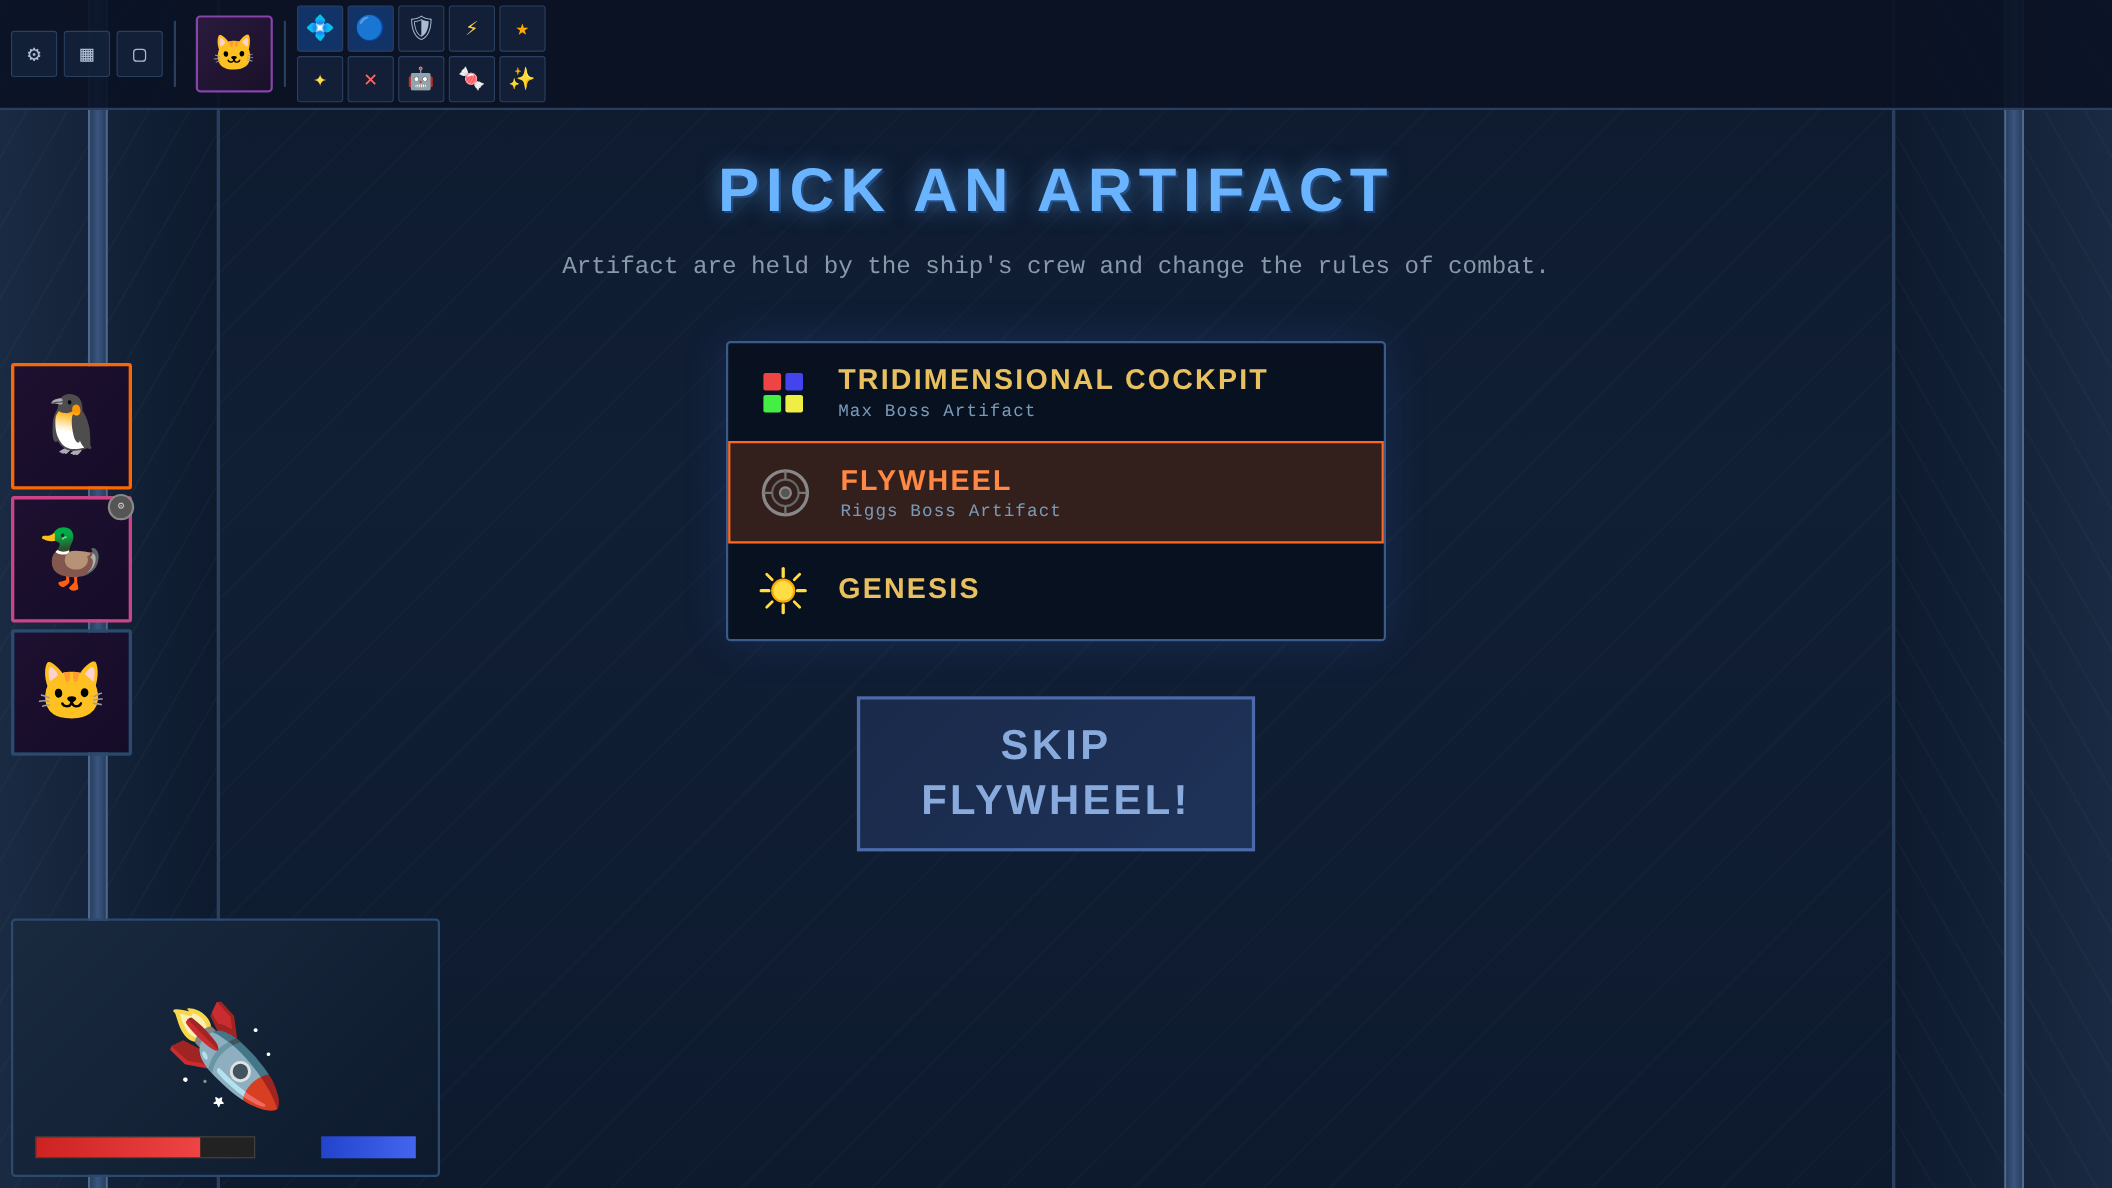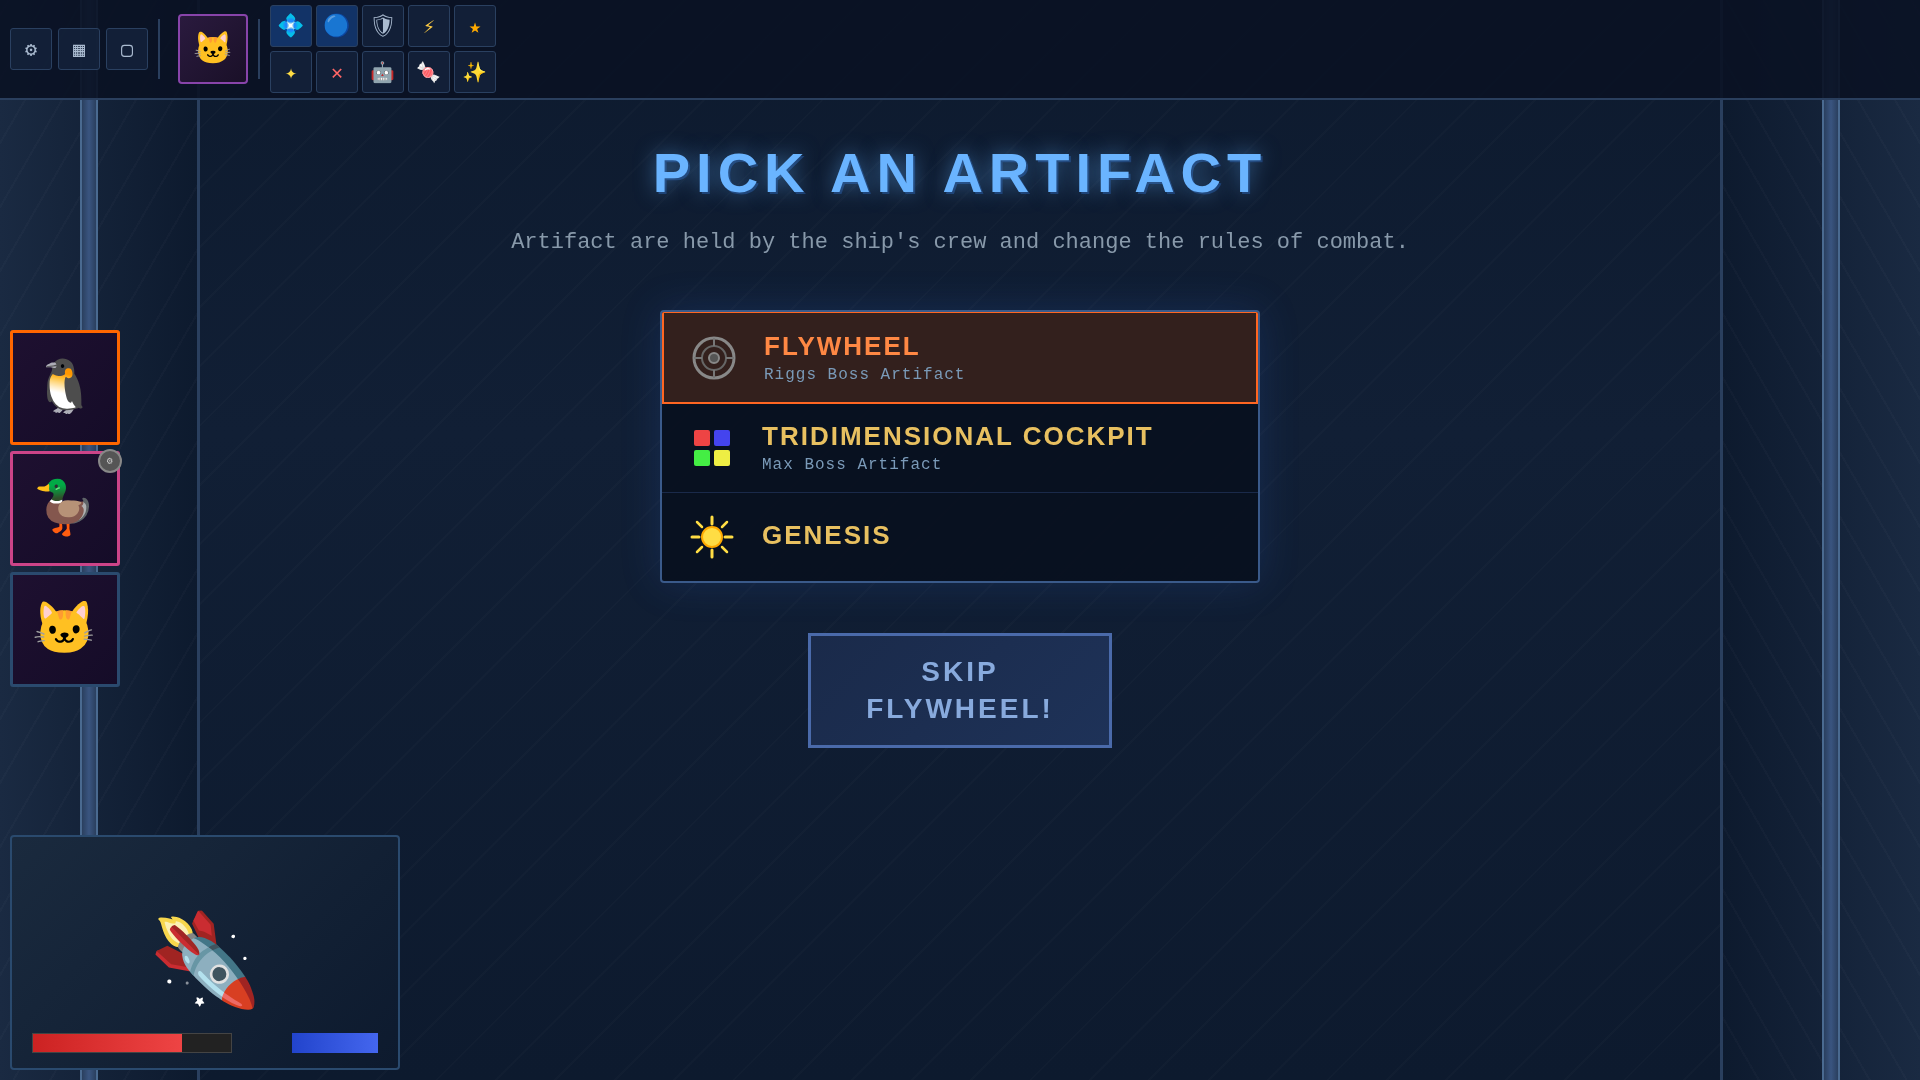--- a/index.html
+++ b/index.html
@@ -351,21 +351,21 @@
       letter-spacing: 1px;
     }
 
     
     .skip-btn {
       margin-top: 50px;
       padding: 18px 55px;
       background: linear-gradient(135deg, #1a2a4a, #1e3258);
       border: 3px solid #4a6aaa;
       color: #88aadd;
-      font-size: 28px;
+      font-size: 38px;
       font-weight: 900;
       letter-spacing: 3px;
       cursor: pointer;
       font-family: 'Impact', 'Arial Black', sans-serif;
       text-align: center;
       line-height: 1.3;
       transition: all 0.1s;
     }
 
     
@@ -460,50 +460,50 @@
 <div class="main-content">
 
   <h1 class="pick-title">PICK AN ARTIFACT</h1>
 
   <div class="subtitle">
     <span>Artifact are held by the ship's crew and change the rules of combat.</span><br>
   </div>
 
   <div class="artifact-panel">
 
+    <div class="artifact-item">
+      <div class="artifact-icon tricolor-icon">
+        <svg viewBox="0 0 44 44" width="44" height="44" xmlns="http://www.w3.org/2000/svg">
+          <rect x="4" y="4" width="16" height="16" fill="#ee4444" rx="2"></rect>
+          <rect x="24" y="4" width="16" height="16" fill="#4444ee" rx="2"></rect>
+          <rect x="4" y="24" width="16" height="16" fill="#44ee44" rx="2"></rect>
+          <rect x="24" y="24" width="16" height="16" fill="#eeee44" rx="2"></rect>
+        </svg>
+      </div>
+      <div class="artifact-info">
+        <div class="artifact-name">TRIDIMENSIONAL COCKPIT</div>
+        <div class="artifact-subtitle">Max Boss Artifact</div>
+      </div>
+    </div>
+
     <div class="artifact-item selected">
       <div class="artifact-icon">
         <svg class="flywheel-icon" viewBox="0 0 44 44" xmlns="http://www.w3.org/2000/svg">
           <circle cx="22" cy="22" r="20" fill="none" stroke="#888" stroke-width="3"></circle>
           <circle cx="22" cy="22" r="12" fill="none" stroke="#666" stroke-width="2"></circle>
           <circle cx="22" cy="22" r="5" fill="#555" stroke="#888" stroke-width="2"></circle>
           <line x1="22" y1="2" x2="22" y2="10" stroke="#777" stroke-width="2"></line>
           <line x1="22" y1="34" x2="22" y2="42" stroke="#777" stroke-width="2"></line>
           <line x1="2" y1="22" x2="10" y2="22" stroke="#777" stroke-width="2"></line>
           <line x1="34" y1="22" x2="42" y2="22" stroke="#777" stroke-width="2"></line>
         </svg>
       </div>
       <div class="artifact-info">
         <div class="artifact-name">FLYWHEEL</div>
         <div class="artifact-subtitle">Riggs Boss Artifact</div>
-      </div>
-    </div>
-
-    <div class="artifact-item">
-      <div class="artifact-icon tricolor-icon">
-        <svg viewBox="0 0 44 44" width="44" height="44" xmlns="http://www.w3.org/2000/svg">
-          <rect x="4" y="4" width="16" height="16" fill="#ee4444" rx="2"></rect>
-          <rect x="24" y="4" width="16" height="16" fill="#4444ee" rx="2"></rect>
-          <rect x="4" y="24" width="16" height="16" fill="#44ee44" rx="2"></rect>
-          <rect x="24" y="24" width="16" height="16" fill="#eeee44" rx="2"></rect>
-        </svg>
-      </div>
-      <div class="artifact-info">
-        <div class="artifact-name">TRIDIMENSIONAL COCKPIT</div>
-        <div class="artifact-subtitle">Max Boss Artifact</div>
       </div>
     </div>
 
     <div class="artifact-item">
       <div class="artifact-icon sun-icon">
         <svg viewBox="0 0 44 44" width="44" height="44" xmlns="http://www.w3.org/2000/svg">
           <circle cx="22" cy="22" r="10" fill="#ffdd44" stroke="#ffaa00" stroke-width="2"></circle>
           <line x1="22" y1="2" x2="22" y2="9" stroke="#ffdd44" stroke-width="3" stroke-linecap="round"></line>
           <line x1="22" y1="35" x2="22" y2="42" stroke="#ffdd44" stroke-width="3" stroke-linecap="round"></line>
           <line x1="2" y1="22" x2="9" y2="22" stroke="#ffdd44" stroke-width="3" stroke-linecap="round"></line>

